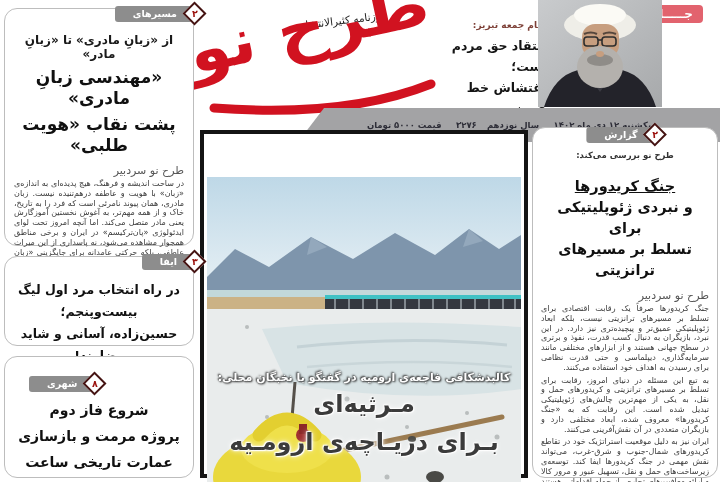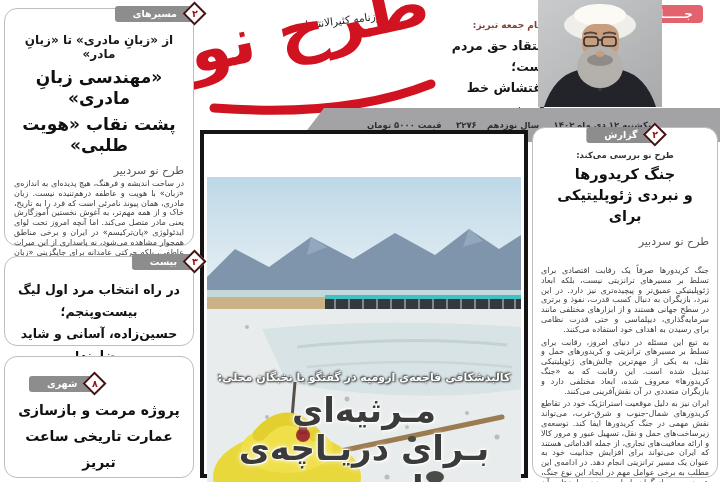--- a/index.html
+++ b/index.html
@@ -60,21 +60,21 @@
   #p-report .hl{font-size:14.5px;font-weight:bold;color:#101010;text-align:center;line-height:21px;}
 
   
   #mainbox{left:200px;top:130px;width:328px;height:348px;border:4px solid #141414;
            background:#fff;padding:3px;box-sizing:border-box;}
   #photo{position:relative;width:314px;height:431px;overflow:hidden;margin-top:40px;}
   #photo svg{display:block;}
   .ov{position:absolute;width:100%;text-align:center;}
   #ov-kicker{top:194px;font-size:11px;font-weight:bold;color:#fff;
              text-shadow:0 0 2px #444,1px 1px 2px #333,-1px -1px 2px #333;}
-  .ov-title{font-size:34px;font-weight:bold;color:#3b3b3b;letter-spacing:1px;
+  .ov-title{font-size:24px;font-weight:bold;color:#3b3b3b;letter-spacing:1px;
             text-shadow:0 0 3px #fff,0 0 6px #fff,1px 1px 1px #fff,-1px -1px 1px #fff;padding-left:20px;}
   #ov-t1{top:213px;}
   #ov-t2{top:251px;}
   #ov-pref{position:absolute;left:12px;top:315px;font-size:8px;font-weight:bold;color:#f4f4f4;
            text-shadow:0 0 2px #555,1px 1px 1px #333;padding-left:20px;}
 
   
   #cleric{left:538px;top:0px;width:124px;height:107px;}
 </style>
 </head>
@@ -140,36 +140,37 @@
       <div class="bodytxt" style="margin-top:2px;">در ساحت اندیشه و فرهنگ، هیچ پدیده‌ای به اندازه‌ی «زبان» با هویت و عاطفه درهم‌تنیده نیست. زبان مادری، همان پیوند نامرئی است که فرد را به تاریخ، خاک و از همه مهم‌تر، به آغوش نخستین آموزگارش یعنی مادر متصل می‌کند. اما آنچه امروز تحت لوای ایدئولوژی «پان‌ترکیسم» در ایران و برخی مناطق همجوار مشاهده می‌شود، نه پاسداری از این میراث عاطفی، بلکه حرکتی عامدانه برای جایگزینی «زبان مادری» با یک مفهوم برساخته و مهندسی‌شده به نام «زبان مادر» است؛ زبانی که نه از بطن جامعه، بلکه از اتاق‌های فکر سیاسی بیرون آمده است.</div>
       <div class="bodytxt" style="margin-top:4px;">آنچه قوم‌گرایان افراطی به عنوان زبان معیار ترویج می‌کنند، فرسنگ‌ها با زبانی که مردم آذربایجان یا سایر مناطق ترک‌زبان در زندگی روزمره به کار می‌برند...</div>
     </div>
   </div>
 
   <div class="panel" id="p-sports">
     <div class="sec-head" style="top:-4px;right:-10px;">
       <div class="diamond">
           <span>۳</span>
         </div>
-      <div class="sec-bar">بیست</div>
+      <div class="sec-bar">ایفا</div>
     </div>
     <div class="inner">
       <div class="hl-md">در راه انتخاب مرد اول لیگ بیست‌وپنجم؛</div>
       <div class="hl-md">حسین‌زاده، آسانی و شاید رضاوند!</div>
     </div>
   </div>
 
   <div class="panel" id="p-urban">
     <div class="sec-head" style="top:18px;left:24px;">
       <div class="diamond">
           <span>۸</span>
         </div>
       <div class="sec-bar">شهری</div>
     </div>
     <div class="inner">
+      <div class="hl-urban">شروع فاز دوم</div>
       <div class="hl-urban">پروژه مرمت و بازسازی</div>
       <div class="hl-urban">عمارت تاریخی ساعت تبریز</div>
     </div>
   </div>
 
   <div class="abs" id="mainbox">
     <div id="photo">
       <svg width="314" height="334" viewBox="0 0 314 334">
         <defs>
           <linearGradient id="sky" x1="0" y1="0" x2="0" y2="1">
@@ -239,23 +240,24 @@
 
   <div class="panel" id="p-report">
     <div class="sec-head" style="top:-2px;left:50%;transform:translateX(-50%);">
       <div class="diamond">
           <span>۲</span>
         </div>
       <div class="sec-bar">گزارش</div>
     </div>
     <div class="inner">
       <div class="kick">طرح نو بررسی می‌کند:</div>
-      <div class="hl" style="margin-top:4px;">جنگ کریدورها</div>
+      <div class="hl" style="margin-top:16px;text-decoration:underline;">جنگ کریدورها</div>
       <div class="hl">و نبردی ژئوپلیتیکی برای</div>
+      <div class="hl">تسلط بر مسیرهای ترانزیتی</div>
       <div class="byline" style="margin-top:8px;">طرح نو سردبیر</div>
-      <div class="bodytxt" style="margin-top:18px;">جنگ کریدورها صرفاً یک رقابت اقتصادی برای تسلط بر مسیرهای ترانزیتی نیست، بلکه ابعاد ژئوپلیتیکی عمیق‌تر و پیچیده‌تری نیز دارد. در این نبرد، بازیگران به دنبال کسب قدرت، نفوذ و برتری در سطح جهانی هستند و از ابزارهای مختلفی مانند سرمایه‌گذاری، دیپلماسی و حتی قدرت نظامی برای رسیدن به اهداف خود استفاده می‌کنند.</div>
+      <div class="bodytxt" style="margin-top:2px;">جنگ کریدورها صرفاً یک رقابت اقتصادی برای تسلط بر مسیرهای ترانزیتی نیست، بلکه ابعاد ژئوپلیتیکی عمیق‌تر و پیچیده‌تری نیز دارد. در این نبرد، بازیگران به دنبال کسب قدرت، نفوذ و برتری در سطح جهانی هستند و از ابزارهای مختلفی مانند سرمایه‌گذاری، دیپلماسی و حتی قدرت نظامی برای رسیدن به اهداف خود استفاده می‌کنند.</div>
       <div class="bodytxt" style="margin-top:3px;">به تبع این مسئله در دنیای امروز، رقابت برای تسلط بر مسیرهای ترانزیتی و کریدورهای حمل و نقل، به یکی از مهم‌ترین چالش‌های ژئوپلیتیکی تبدیل شده است. این رقابت که به «جنگ کریدورها» معروف شده، ابعاد مختلفی دارد و بازیگران متعددی در آن نقش‌آفرینی می‌کنند.</div>
       <div class="bodytxt" style="margin-top:3px;">ایران نیز به دلیل موقعیت استراتژیک خود در تقاطع کریدورهای شمال-جنوب و شرق-غرب، می‌تواند نقش مهمی در جنگ کریدورها ایفا کند. توسعه‌ی زیرساخت‌های حمل و نقل، تسهیل عبور و مرور کالا و ارائه معافیت‌های تجاری، از جمله اقداماتی هستند که ایران می‌تواند برای افزایش جذابیت خود به عنوان یک مسیر ترانزیتی انجام دهد. در ادامه‌ی این مطلب به برخی عوامل مهم در ایجاد این نوع جنگ، همچنین به بازیگران اصلی و نیز پیامدهای آن خواهیم پرداخت.</div>
 
     </div>
   </div>
 
 </div>
 
 </body></html>

